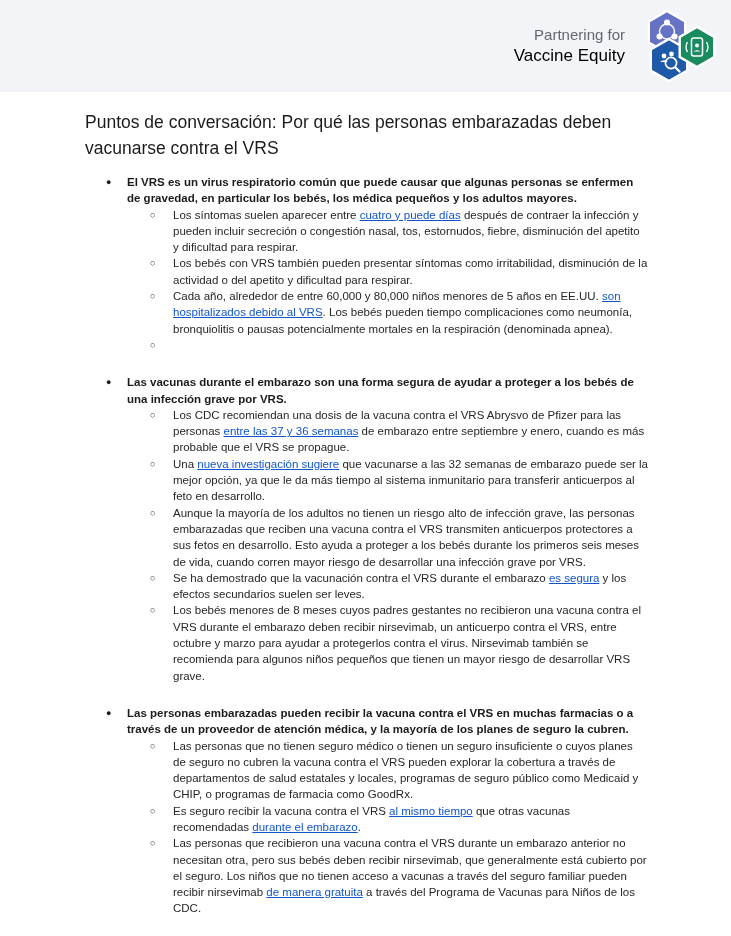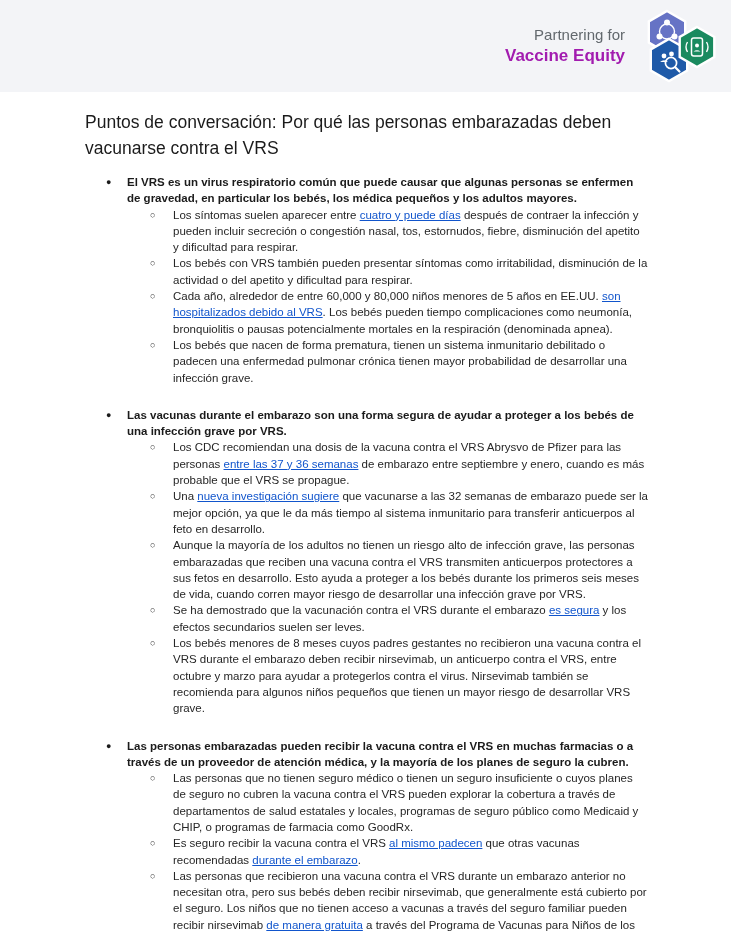--- a/index.html
+++ b/index.html
@@ -14,21 +14,21 @@
 
   
   .header{
     height:92px;background:#f3f4f7;
     display:flex;justify-content:flex-end;align-items:center;
     padding-right:12px;box-sizing:border-box;
   }
   .logo{display:flex;align-items:center;gap:8px;}
   .logo-text{text-align:right;line-height:1.25;}
   .logo-line1{font-size:15px;color:#62686d;}
-  .logo-line2{font-size:17px;font-weight:bold;color:#a21caf;}
+  .logo-line2{font-size:17px;font-weight:normal;color:#000000;}
   .hexes{display:block;}
 
   
   .content{padding:17px 83px 0 85px;box-sizing:border-box;}
   .title{
     font-size:17.5px;line-height:26px;color:#1b1b1b;
     margin:0 0 13px 0;font-weight:normal;
   }
   .sections{font-size:11.5px;line-height:16.3px;}
   .section{margin-bottom:21px;}
@@ -103,21 +103,20 @@
           <div class="sub-row">
             <span class="glyph sub-glyph">○</span>
             <div class="sub-text"><span>Los bebés con VRS también pueden presentar síntomas como irritabilidad, disminución de la actividad o del apetito y dificultad para respirar.</span></div>
           </div>
           <div class="sub-row">
             <span class="glyph sub-glyph">○</span>
             <div class="sub-text"><span>Cada año, alrededor de entre 60,000 y 80,000 niños menores de 5 años en EE.UU. </span><a class="link" href="#">son hospitalizados debido al VRS</a><span>. Los bebés pueden tiempo complicaciones como neumonía, bronquiolitis o pausas potencialmente mortales en la respiración (denominada apnea).</span></div>
           </div>
           <div class="sub-row">
             <span class="glyph sub-glyph">○</span>
-            <div class="sub-text"><span>Los bebés que nacen de forma prematura, tienen un sistema inmunitario debilitado o padecen una enfermedad pulmonar crónica tienen mayor probabilidad de desarrollar una infección grave.</span></div>
           </div>
         </div>
         <div class="section">
           <div class="main-row">
             <span class="glyph main-glyph">●</span>
             <div class="heading">Las vacunas durante el embarazo son una forma segura de ayudar a proteger a los bebés de una infección grave por VRS.</div>
           </div>
           <div class="sub-row">
             <span class="glyph sub-glyph">○</span>
             <div class="sub-text"><span>Los CDC recomiendan una dosis de la vacuna contra el VRS Abrysvo de Pfizer para las personas </span><a class="link" href="#">entre las 37 y 36 semanas</a><span> de embarazo entre septiembre y enero, cuando es más probable que el VRS se propague.</span></div>
@@ -143,21 +142,21 @@
           <div class="main-row">
             <span class="glyph main-glyph">●</span>
             <div class="heading">Las personas embarazadas pueden recibir la vacuna contra el VRS en muchas farmacias o a través de un proveedor de atención médica, y la mayoría de los planes de seguro la cubren.</div>
           </div>
           <div class="sub-row">
             <span class="glyph sub-glyph">○</span>
             <div class="sub-text"><span>Las personas que no tienen seguro médico o tienen un seguro insuficiente o cuyos planes de seguro no cubren la vacuna contra el VRS pueden explorar la cobertura a través de departamentos de salud estatales y locales, programas de seguro público como Medicaid y CHIP, o programas de farmacia como GoodRx.</span></div>
           </div>
           <div class="sub-row">
             <span class="glyph sub-glyph">○</span>
-            <div class="sub-text"><span>Es seguro recibir la vacuna contra el VRS </span><a class="link" href="#">al mismo padecen</a><span> que otras vacunas recomendadas </span><a class="link" href="#">durante el embarazo</a><span>.</span></div>
+            <div class="sub-text"><span>Es seguro recibir la vacuna contra el VRS </span><a class="link" href="#">al mismo tiempo</a><span> que otras vacunas recomendadas </span><a class="link" href="#">durante el embarazo</a><span>.</span></div>
           </div>
           <div class="sub-row">
             <span class="glyph sub-glyph">○</span>
             <div class="sub-text"><span>Las personas que recibieron una vacuna contra el VRS durante un embarazo anterior no necesitan otra, pero sus bebés deben recibir nirsevimab, que generalmente está cubierto por el seguro. Los niños que no tienen acceso a vacunas a través del seguro familiar pueden recibir nirsevimab </span><a class="link" href="#">de manera gratuita</a><span> a través del Programa de Vacunas para Niños de los CDC.</span></div>
           </div>
         </div>
       </div>
   </div>
 
 </div>

